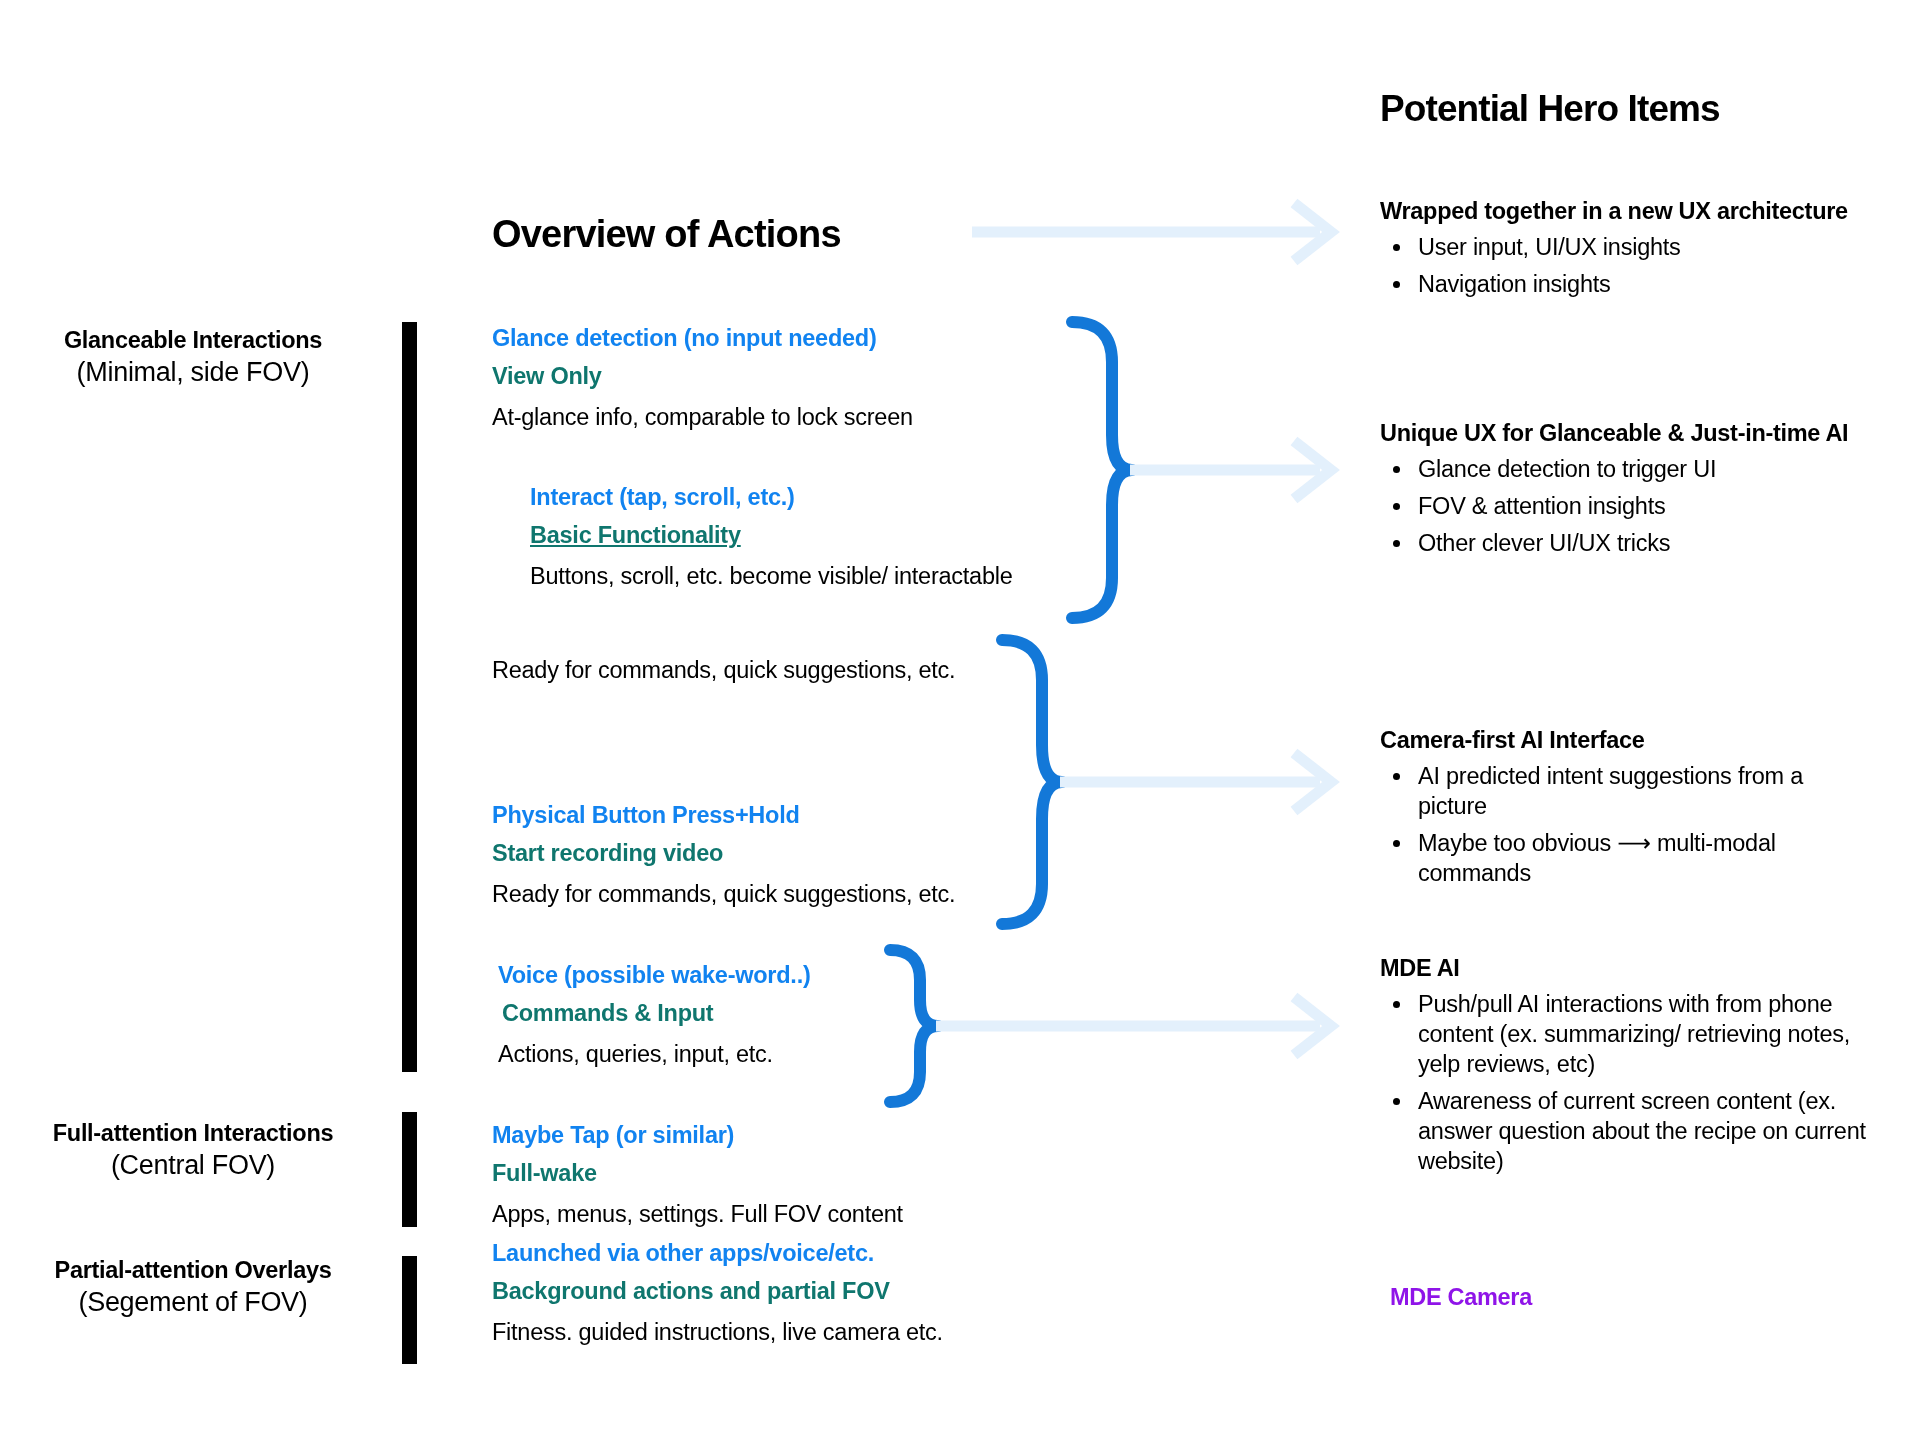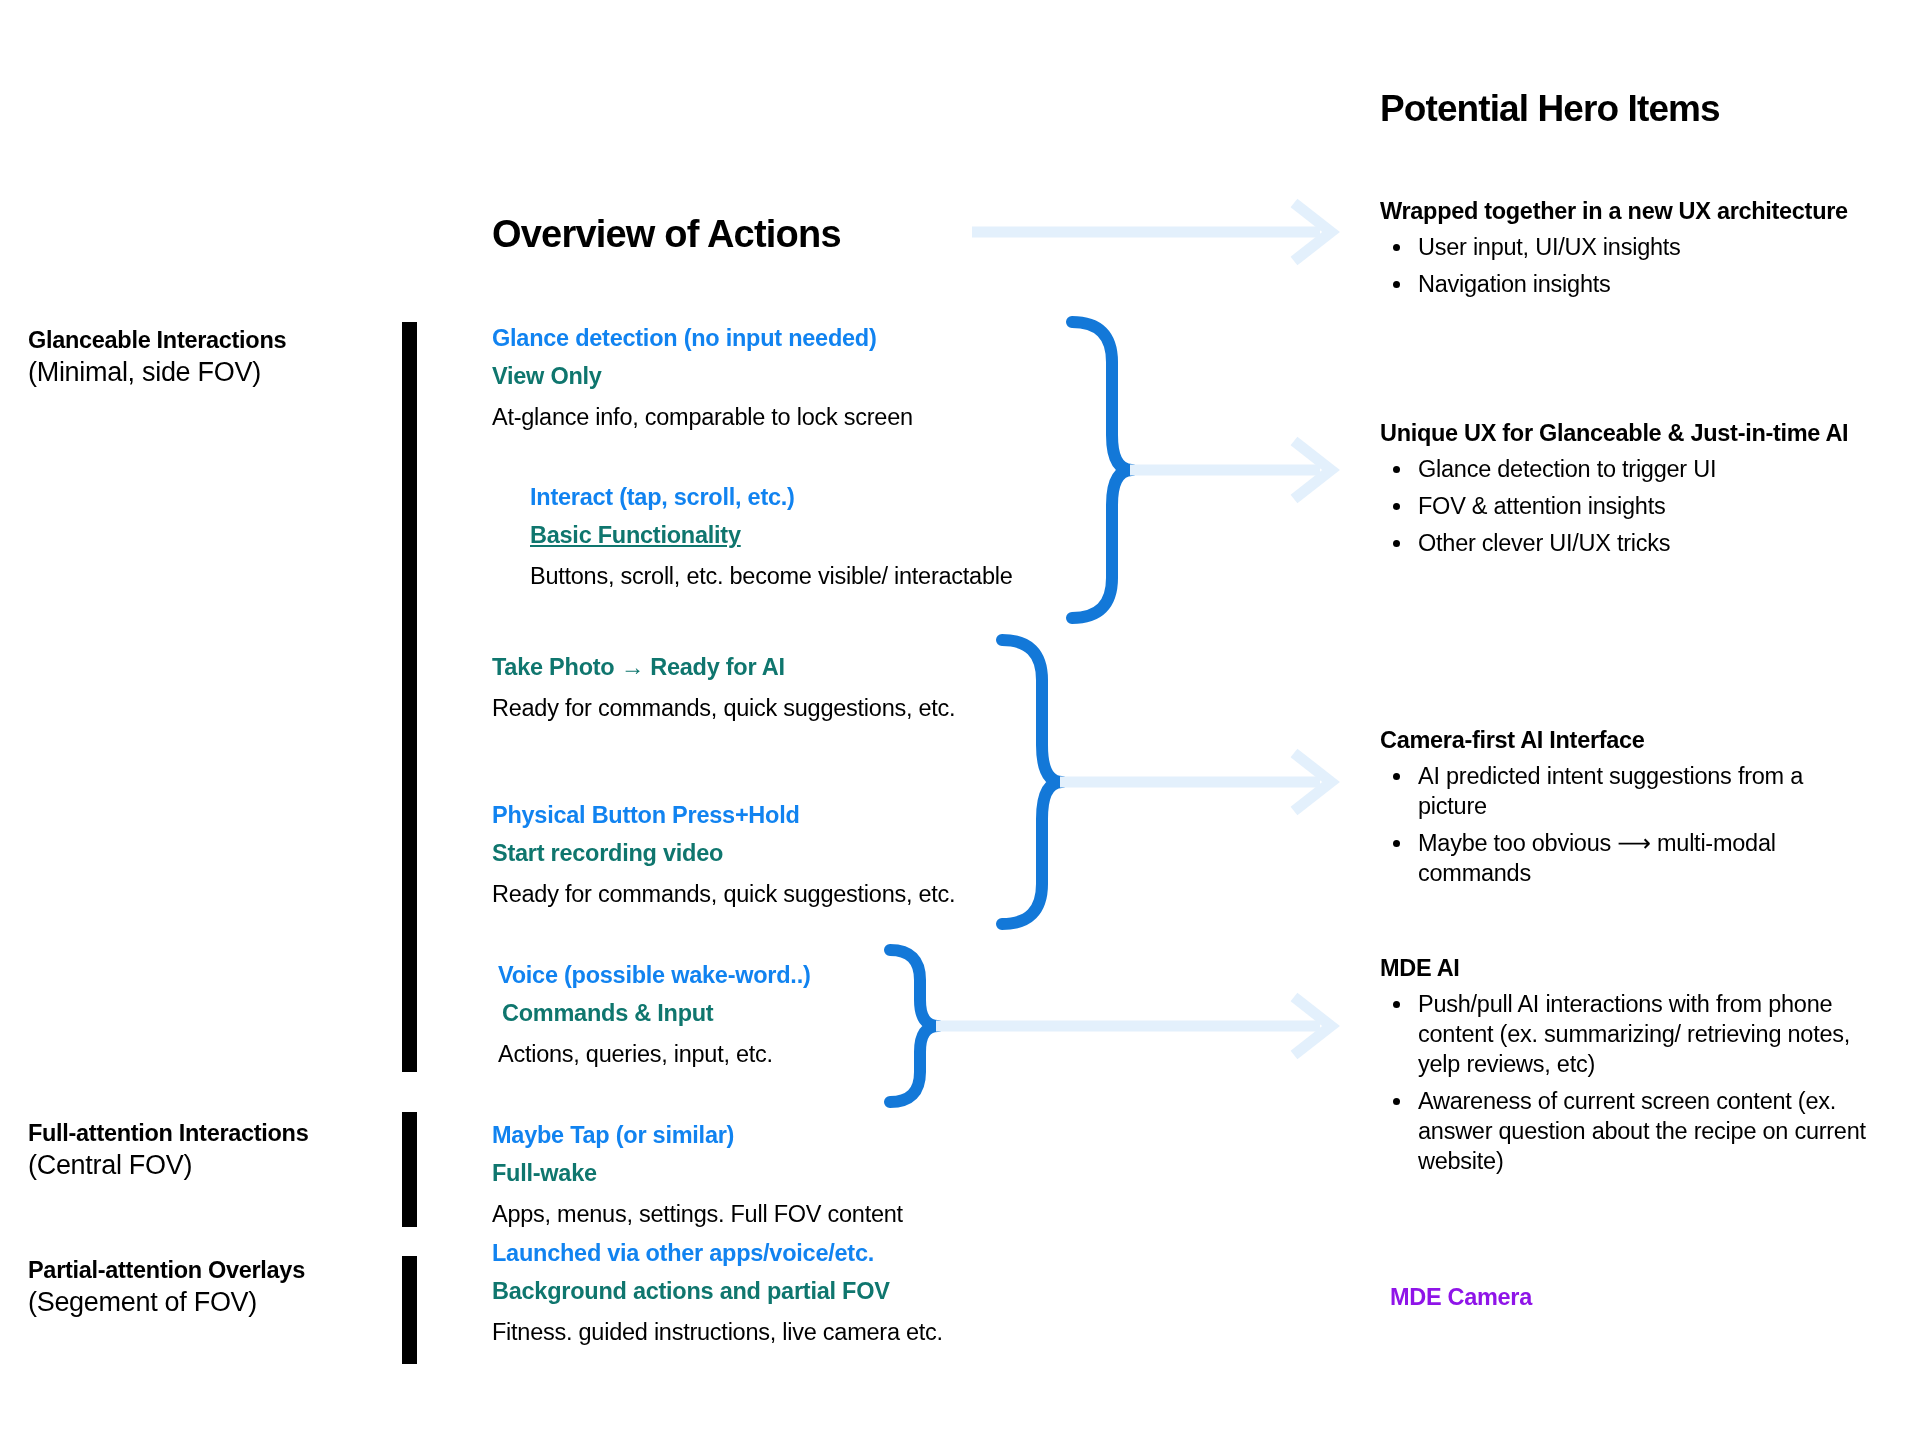--- a/index.html
+++ b/index.html
@@ -18,21 +18,21 @@
     height: 1446px;
     overflow: hidden;
     background: #ffffff;
   }
 
   
   .abs { position: absolute; }
 
   
   .cat-label {
-    text-align: left;
+    text-align: center;
     width: 330px;
     left: 28px;
   }
   .cat-title {
     font-weight: bold;
     font-size: 23.5px;
     line-height: 1.28;
     letter-spacing: -0.3px;
     display: block;
   }
@@ -185,21 +185,20 @@
     <div class="act-desc" style="margin-top:14px;">At-glance info, comparable to lock screen</div>
   </div>
 
   <div class="abs" style="left:530px; top:484px;">
     <div class="act-kind">Interact (tap, scroll, etc.)</div>
     <div class="act-name" style="margin-top:11px;text-decoration:underline;">Basic Functionality</div>
     <div class="act-desc" style="margin-top:14px;">Buttons, scroll, etc. become visible/ interactable</div>
   </div>
 
   <div class="abs" style="left:492px; top:643px;">
-    <div class="act-name" style="margin-top:11px;">Take Photo → Ready for AI</div>
     <div class="act-desc" style="margin-top:14px;">Ready for commands, quick suggestions, etc.</div>
   </div>
 
   <div class="abs" style="left:492px; top:802px;">
     <div class="act-kind">Physical Button Press+Hold</div>
     <div class="act-name" style="margin-top:11px;">Start recording video</div>
     <div class="act-desc" style="margin-top:14px;">Ready for commands, quick suggestions, etc.</div>
   </div>
 
   <div class="abs" style="left:498px; top:962px;">

